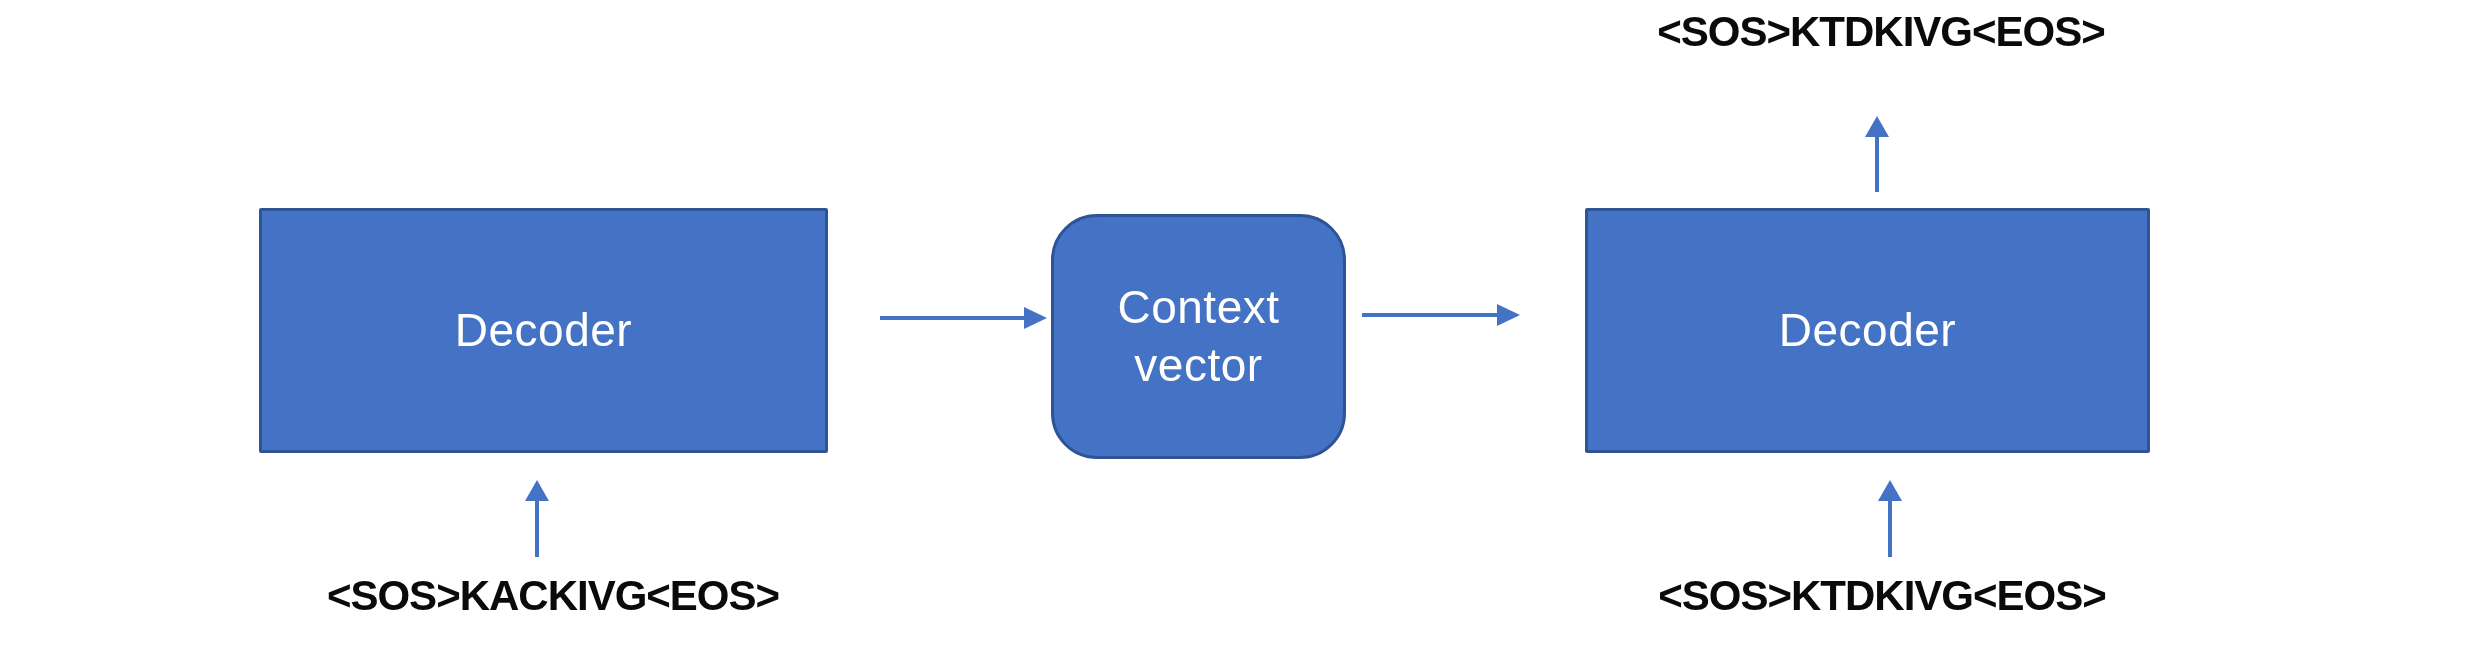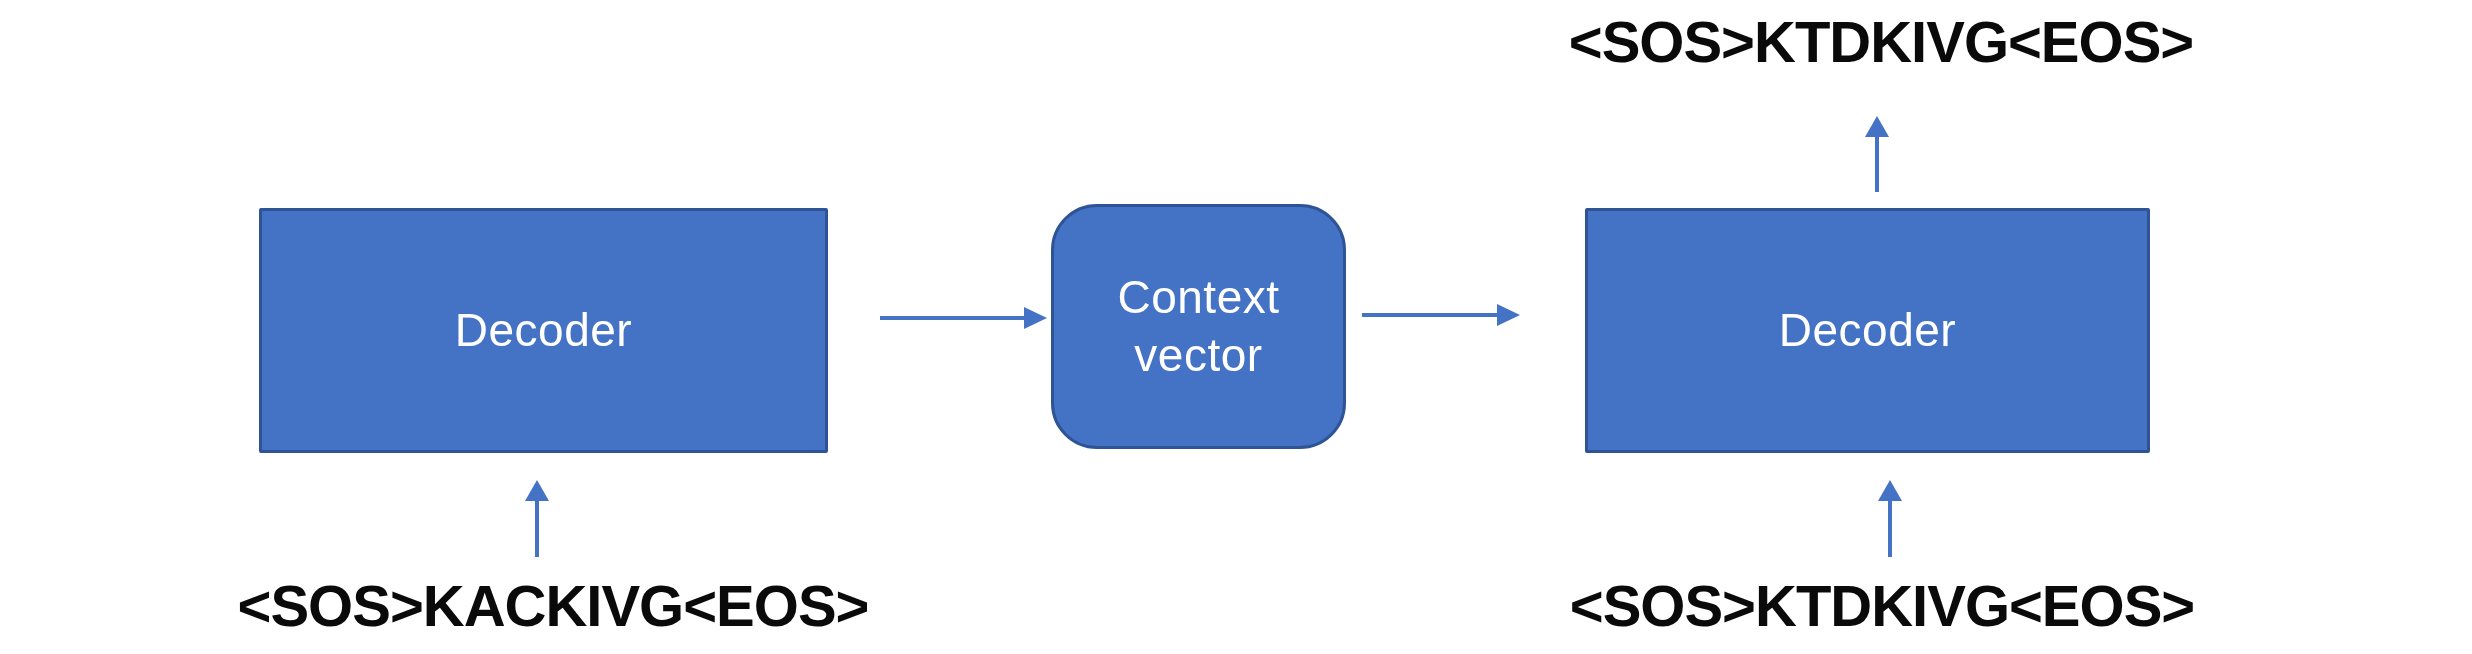--- a/index.html
+++ b/index.html
@@ -28,29 +28,29 @@
     align-items: center;
     justify-content: center;
     text-align: center;
     color: var(--box-text);
     font-size: 46px;
     font-weight: 400;
     letter-spacing: 0.5px;
     line-height: 1.25;
   }
   .box-encoder  { left: 259px;  top: 208px; width: 569px; height: 245px; border-radius: 2px; }
-  .box-context  { left: 1051px; top: 204px; width: 295px; height: 245px; border-radius: 46px; }
+  .box-context  { left: 1051px; top: 214px; width: 295px; height: 245px; border-radius: 46px; }
   .box-decoder  { left: 1585px; top: 208px; width: 565px; height: 245px; border-radius: 2px; }
 
   .seq {
     position: absolute;
     transform: translateX(-50%);
     white-space: nowrap;
     color: var(--sequence-text);
-    font-size: 58px;
+    font-size: 42px;
     font-weight: 700;
     letter-spacing: -1px;
   }
   .seq-top          { left: 1881px; top: 8px; }
   .seq-bottom-left  { left: 553px;  top: 572px; }
   .seq-bottom-right { left: 1882px; top: 572px; }
 
   .arrow-h {
     position: absolute;
     display: flex;

